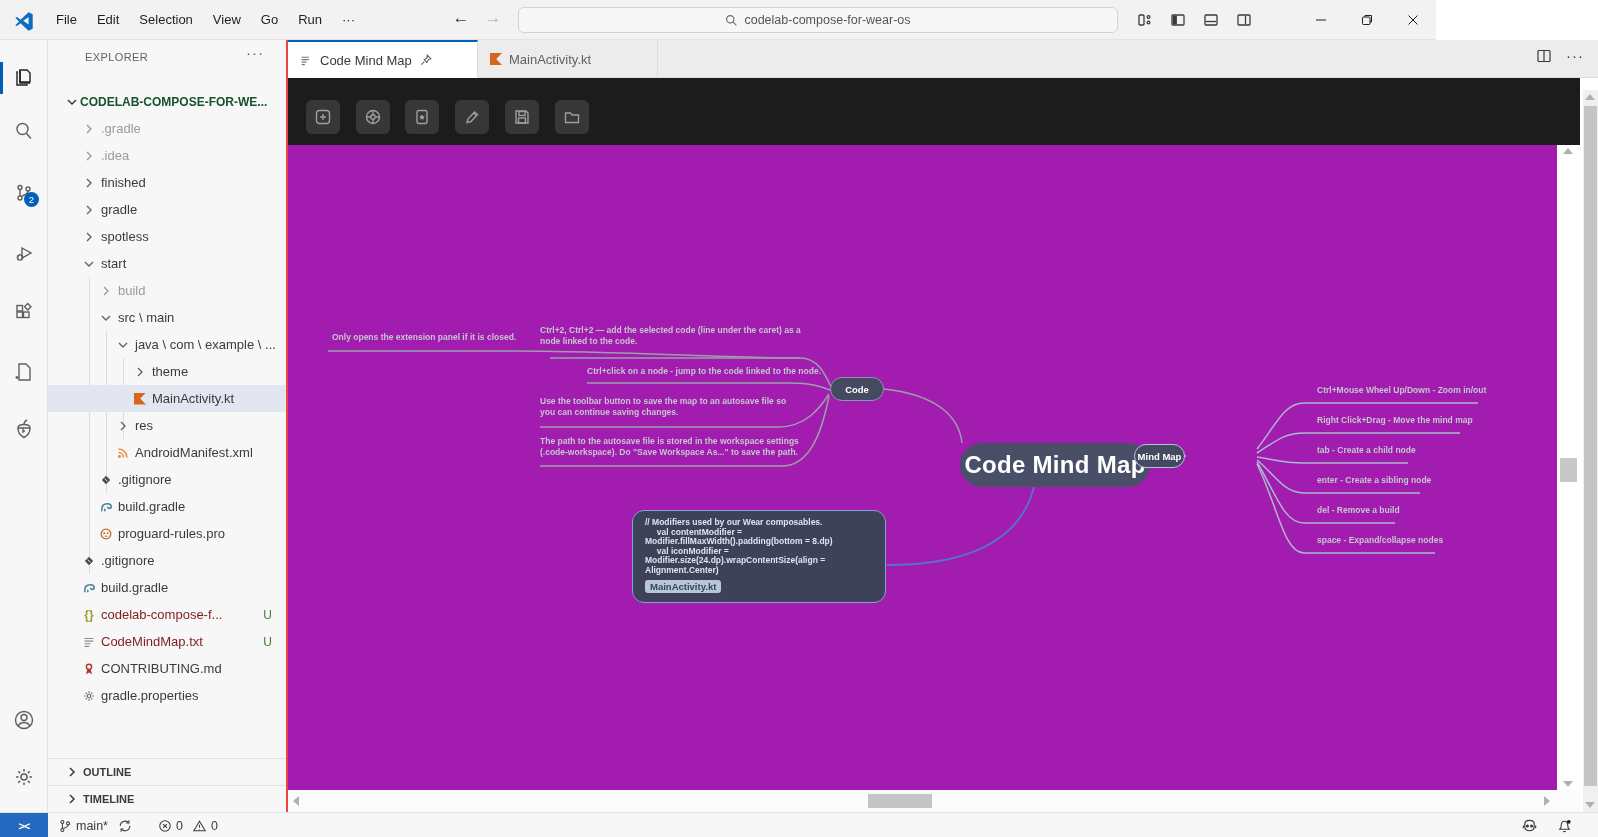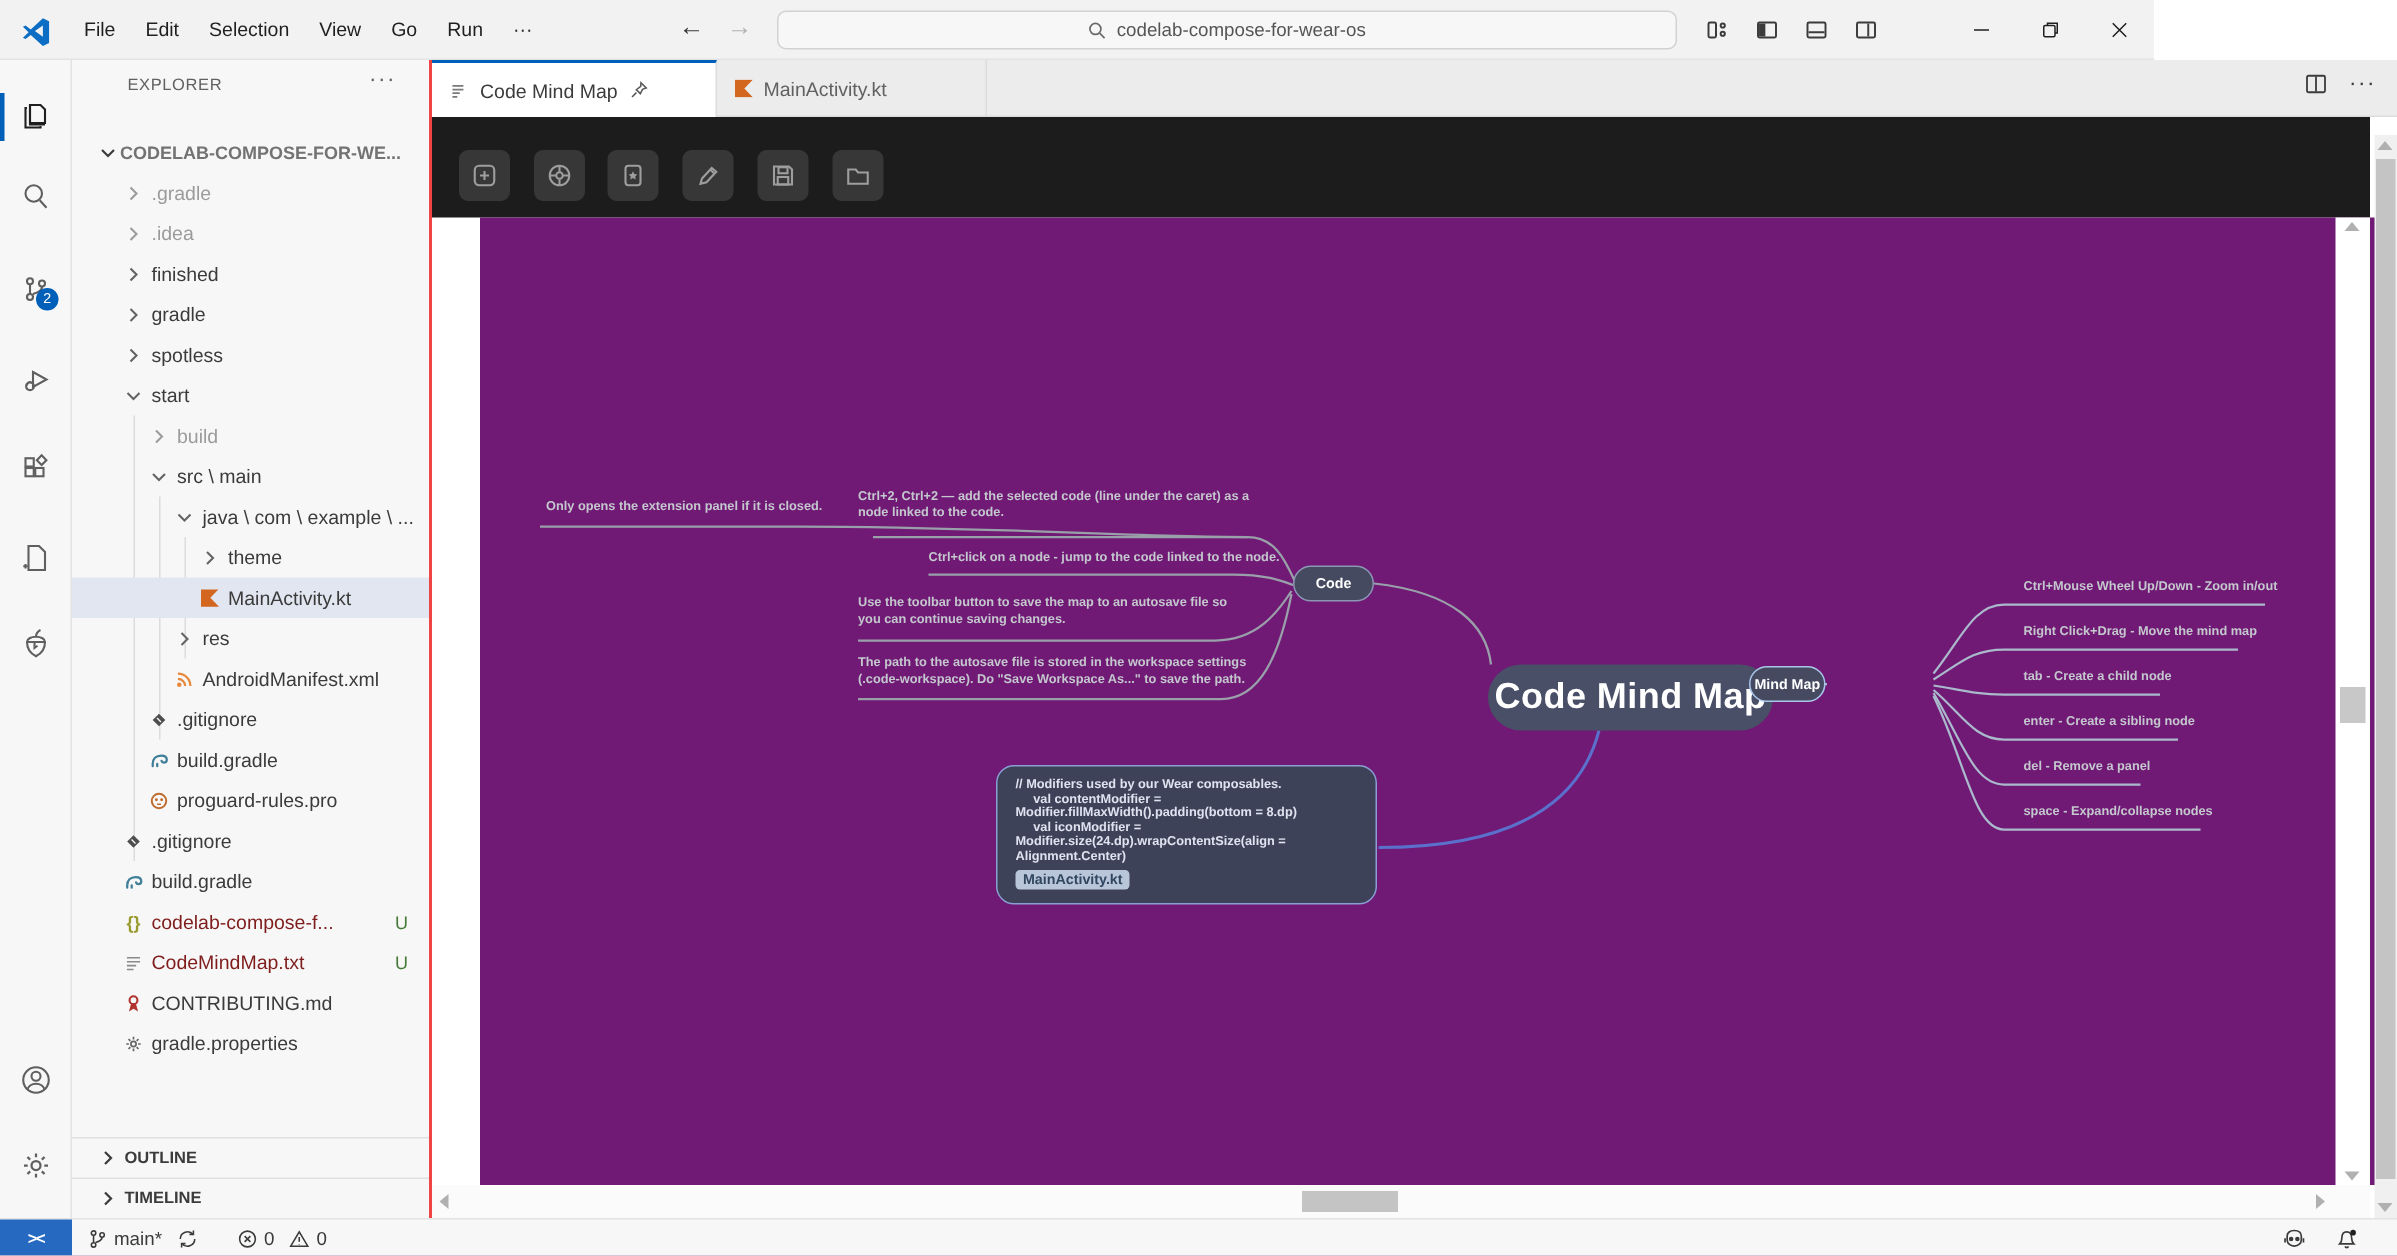--- a/index.html
+++ b/index.html
@@ -25,21 +25,21 @@
   .ab-item{position:absolute;left:0;width:48px;height:34px;display:flex;align-items:center;justify-content:center;color:#5f5f5f;}
   .ab-item.active{color:#1f1f1f;}
   .ab-active-bar{position:absolute;left:0;top:22px;width:2.5px;height:32px;background:#005fb8;}
   .ab-badge{position:absolute;left:24px;top:16px;min-width:15px;height:15px;border-radius:8px;background:#005fb8;color:#fff;font-size:9.5px;display:flex;align-items:center;justify-content:center;padding:0 3px;}
 
   
   .sidebar{position:absolute;left:48px;top:40px;width:240px;height:772px;background:#f7f7f7;border-right:2px solid #ef4444;font-size:13px;color:#3b3b3b;}
   .sb-header{position:absolute;left:0;top:0;width:100%;height:35px;}
   .sb-title{position:absolute;left:37px;top:11px;font-size:11px;color:#616161;letter-spacing:.4px;}
   .sb-more{position:absolute;right:22px;top:4px;font-size:15px;color:#616161;letter-spacing:1px;}
-  .root-row{position:absolute;left:0;top:50px;width:100%;height:24px;display:flex;align-items:center;padding-left:16px;font-weight:700;font-size:12px;color:#737373;}
+  .root-row{position:absolute;left:0;top:50px;width:100%;height:24px;display:flex;align-items:center;padding-left:16px;font-weight:700;font-size:12px;color:#14532d;}
   .tree{position:absolute;left:0;top:75px;width:100%;}
   .trow{position:relative;display:flex;align-items:center;height:27px;padding-left:calc(16px + var(--l)*17px);white-space:nowrap;overflow:hidden;}
   .trow .lbl{margin-left:4px;}
   .trow.sel{background:#e2e6f0;}
   .trow.dim .lbl{color:#9b9b9b;}
   .trow.green .lbl{color:#7f1d1d;}
   .chev{width:16px;height:16px;flex:none;}
   .chev.open svg{transform:rotate(90deg);}
   .fic{width:16px;height:16px;flex:none;display:flex;align-items:center;justify-content:center;}
   .ubadge{position:absolute;right:14px;color:#457a38;font-size:12px;}
@@ -53,21 +53,21 @@
   .editor{position:absolute;left:288px;top:40px;width:1310px;height:772px;background:#fff;}
   .tabbar{position:absolute;left:0;top:0;width:1310px;height:38px;background:#ececec;border-bottom:1px solid #dcdcdc;}
   .tab{position:absolute;top:0;height:38px;display:flex;align-items:center;gap:7px;padding:0 12px;font-size:13px;}
   .tab.active{background:#fff;border-top:2px solid #005fb8;border-right:1px solid #dcdcdc;color:#3b3b3b;}
   .tab.inactive{color:#616161;border-right:1px solid #dcdcdc;}
   .tab-actions{position:absolute;right:14px;top:7px;display:flex;gap:14px;align-items:center;color:#3b3b3b;}
 
   .mm-toolbar{position:absolute;left:0;top:38px;width:1292px;height:67px;background:#1c1c1c;}
   .mm-btn{position:absolute;top:22px;width:34px;height:34px;background:#373737;border-radius:6px;display:flex;align-items:center;justify-content:center;}
 
-  .mm-canvas{position:absolute;left:0;top:105px;width:1269px;height:645px;background:#701a75;overflow:hidden;margin-left:32px;}
+  .mm-canvas{position:absolute;left:0;top:105px;width:1269px;height:645px;background:#a21caf;overflow:hidden;}
   .mm-canvas svg.edges{position:absolute;left:0;top:0;}
   .note{position:absolute;color:#c4c7cd;font-size:8.5px;font-weight:700;line-height:11px;}
   .nowrap{white-space:nowrap;}
   .pill{position:absolute;background:#454a61;border-radius:12px;display:flex;align-items:center;justify-content:center;color:#fff;font-weight:700;font-size:9.5px;}
   .pill.code-pill{border:1.5px solid #8d96b5;}
   .pill.mm-pill{border:1.5px solid #a9c7e8;}
   .center-node{position:absolute;left:672px;top:298px;width:190px;height:44px;background:#4a4f68;border-radius:22px;display:flex;align-items:center;justify-content:center;color:#fff;font-size:24px;font-weight:600;letter-spacing:.3px;}
   .codeblock{position:absolute;left:344px;top:365px;width:254px;background:#3d4258;border:1.5px solid #8a9fd4;border-radius:12px;padding:7px 12px 8px 12px;}
   .cb-line{white-space:pre;color:#dfe3f0;font-size:8.5px;font-weight:700;line-height:9.6px;}
   .cb-badge{display:inline-block;margin-top:3px;background:#b9c6da;color:#31465f;font-size:9.5px;font-weight:700;border-radius:3px;padding:1px 5px;}
@@ -545,21 +545,21 @@
       <div class="note" style="left:252px;top:291px;width:262px;">The path to the autosave file is stored in the workspace settings (.code-workspace). Do "Save Workspace As..." to save the path.</div>
 
       <div class="pill code-pill" style="left:542px;top:232px;width:54px;height:24px;">Code</div>
       <div class="center-node">Code Mind Map</div>
       <div class="pill mm-pill" style="left:846px;top:299px;width:51px;height:24px;">Mind Map</div>
 
       <div class="note nowrap" style="left:1029px;top:240px;">Ctrl+Mouse Wheel Up/Down - Zoom in/out</div>
       <div class="note nowrap" style="left:1029px;top:270px;">Right Click+Drag - Move the mind map</div>
       <div class="note nowrap" style="left:1029px;top:300px;">tab - Create a child node</div>
       <div class="note nowrap" style="left:1029px;top:330px;">enter - Create a sibling node</div>
-      <div class="note nowrap" style="left:1029px;top:360px;">del - Remove a panel</div>
+      <div class="note nowrap" style="left:1029px;top:360px;">del - Remove a build</div>
       <div class="note nowrap" style="left:1029px;top:390px;">space - Expand/collapse nodes</div>
 
       <div class="codeblock">
         <div class="cb-line">// Modifiers used by our Wear composables.</div>
         <div class="cb-line">     val contentModifier =</div>
         <div class="cb-line">Modifier.fillMaxWidth().padding(bottom = 8.dp)</div>
         <div class="cb-line">     val iconModifier =</div>
         <div class="cb-line">Modifier.size(24.dp).wrapContentSize(align =</div>
         <div class="cb-line">Alignment.Center)</div>
         <span class="cb-badge">MainActivity.kt</span>

